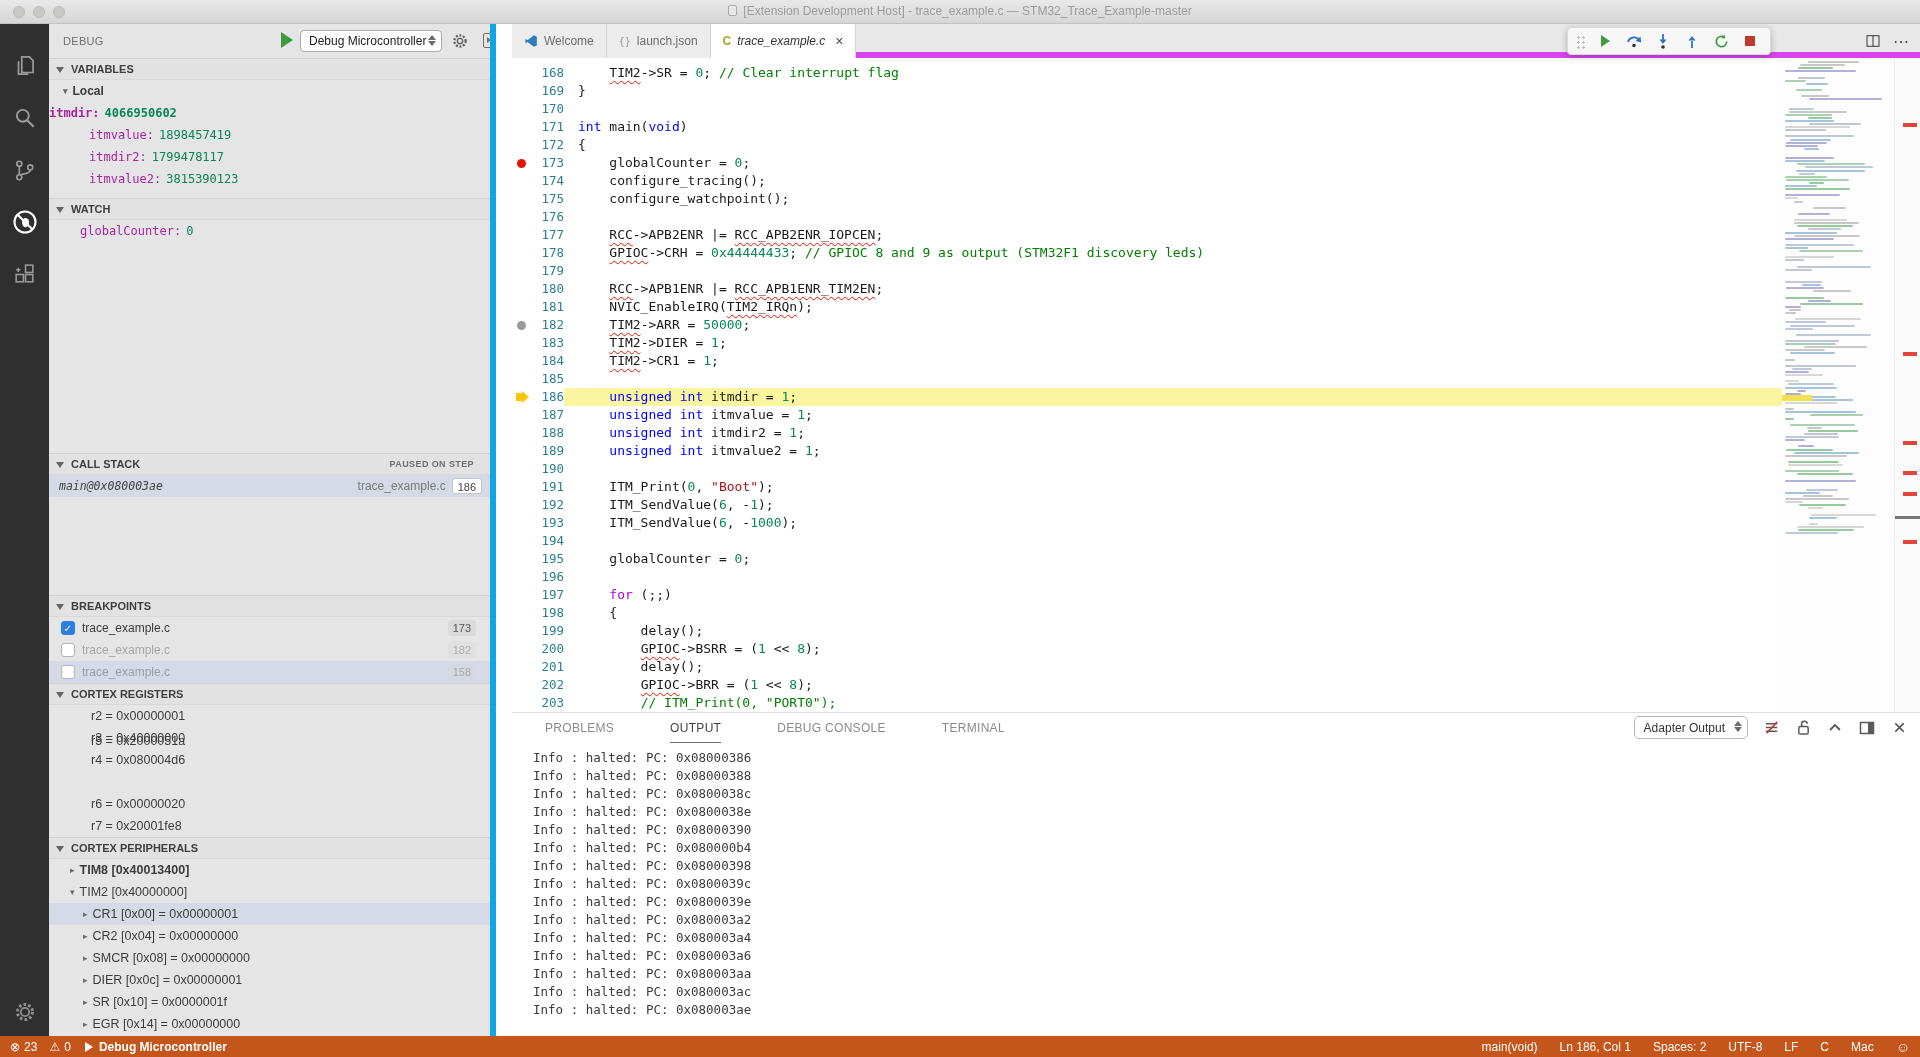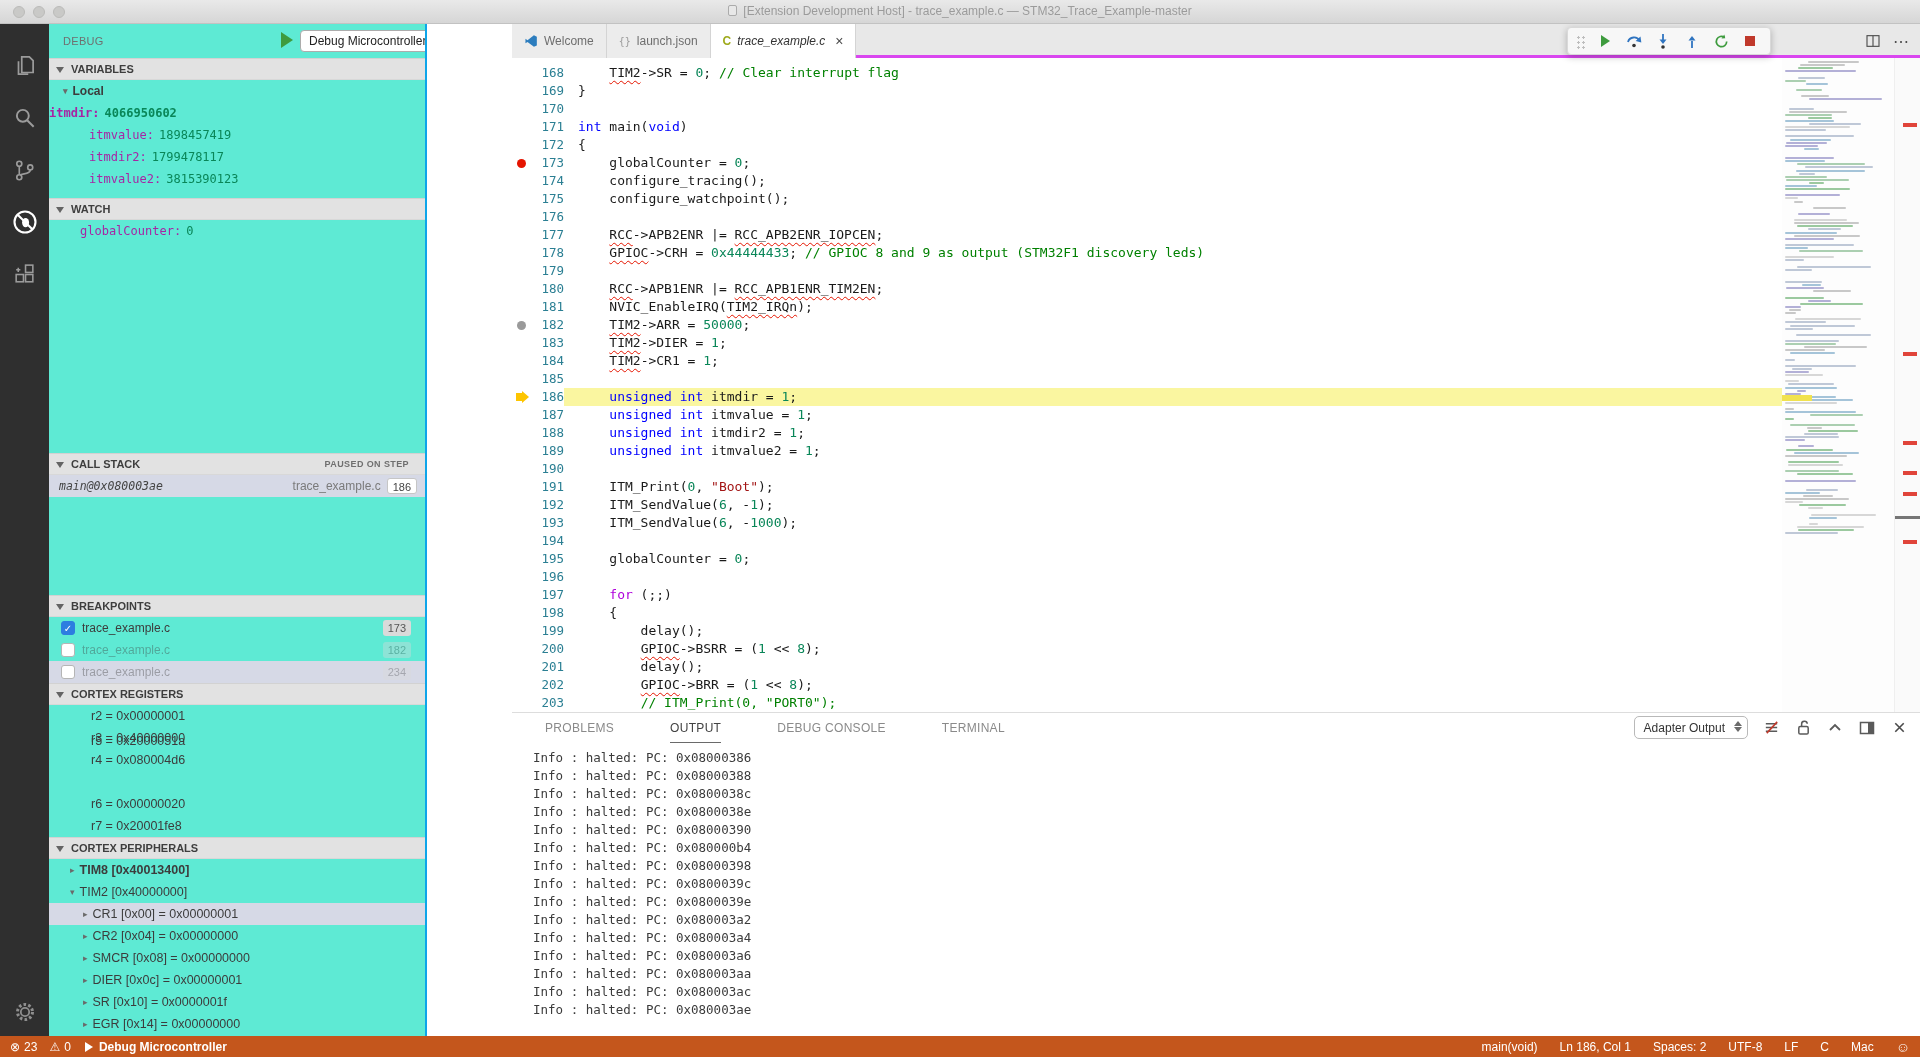--- a/index.html
+++ b/index.html
@@ -21,22 +21,22 @@
 .title-text{position:absolute;left:0;right:0;top:0;height:24px;line-height:23px;text-align:center;
   font-size:12px;color:#9B9B9B;white-space:nowrap}
 .title-doc{display:inline-block;width:9px;height:11px;border:1px solid #ABABAB;border-radius:2px;
   margin-right:6px;vertical-align:-1px;background:#E8E8E8}
 
 
 .activitybar{position:absolute;top:24px;left:0;width:49px;bottom:21px;background:#2F2F2F;z-index:20}
 .ab-item{position:absolute;left:0;width:49px;height:44px;display:flex;align-items:center;justify-content:center;cursor:pointer}
 
 
-.sidebar{position:absolute;top:24px;left:49px;width:378px;bottom:21px;background:#5eead4;
-  border-right:2px solid #0ea5e9;font-size:12px;color:#3C3C3C;overflow:hidden;z-index:10}
+.sidebar{position:absolute;top:24px;left:49px;width:447px;bottom:21px;background:#e5e5e5;
+  border-right:6px solid #0ea5e9;font-size:12px;color:#3C3C3C;overflow:hidden;z-index:10}
 .debug-header{position:absolute;top:0;left:0;right:0;height:34px;display:flex;align-items:center}
 .dh-title{margin-left:14px;color:#6F6F6F;font-size:11px;letter-spacing:.3px}
 .play-btn{position:absolute;left:232px;top:8px;width:0;height:0;cursor:pointer;
   border-left:12px solid #3E9B3E;border-top:8px solid transparent;border-bottom:8px solid transparent}
 .cfg-select{position:absolute;left:251px;top:6px;width:142px;height:22px;background:#fff;
   border:1px solid #ACACAC;border-radius:4px;font-size:12px;color:#222;display:flex;align-items:center;
   padding:0 20px 0 8px;cursor:pointer;white-space:nowrap;overflow:hidden}
 .updown{position:absolute;right:5px;top:4px;display:flex;flex-direction:column;gap:1px}
 .updown i{width:0;height:0;border-left:4px solid transparent;border-right:4px solid transparent}
 .updown i.u{border-bottom:5px solid #6B6B6B}
@@ -61,21 +61,21 @@
 .badge{background:#DADADA;border-radius:3px;padding:0 5px;height:16px;line-height:16px;font-size:11px;color:#555}
 .badge.white{background:#fff;border:1px solid #C6C6C6;color:#444}
 .cs-status{position:absolute;right:16px;font-size:9px;font-weight:bold;color:#6F6F6F;letter-spacing:.4px}
 .cb{width:14px;height:14px;border-radius:3px;border:1px solid #B5B5B5;background:#fff;margin:0 7px 0 12px;
   font-size:10px;line-height:13px;text-align:center;color:#fff;flex:none;cursor:pointer}
 .cb.on{background:#2D7EE0;border-color:#2D7EE0}
 .fade{opacity:.38}
 
 
 .editor-group{position:absolute;top:24px;left:512px;right:0;bottom:21px;background:#fff}
-.tabbar{position:absolute;top:0;left:0;right:0;height:34px;background:#E8E8E8;border-bottom:3px solid #d946ef;display:flex}
+.tabbar{position:absolute;top:0;left:0;right:0;height:34px;background:#E8E8E8;border-bottom:6px solid #d946ef;display:flex}
 .tab{height:34px;display:flex;align-items:center;padding:0 12px;border-right:1px solid #D4D4D4;
   background:#ECECEC;font-size:12px;color:#6E6E6E;cursor:pointer;gap:6px;white-space:nowrap}
 .tab.active{background:#fff;color:#333;font-style:italic}
 .tab .close{font-style:normal;color:#4A4A4A;font-size:14px;margin-left:4px;cursor:pointer}
 .icon-json{font-size:10px;color:#9B9B9B;font-family:"DejaVu Sans Mono",monospace}
 .icon-c{font-weight:bold;font-size:12px;color:#9FAA1C;font-style:normal}
 .tab-actions{position:absolute;right:10px;top:0;height:34px;display:flex;align-items:center;gap:12px}
 .ellipsis{font-size:16px;color:#4E4E4E;letter-spacing:1px;cursor:pointer}
 
 .dtb{position:absolute;left:1055px;top:3px;height:28px;background:#F7F7F7;border:1px solid #D9D9D9;
@@ -271,21 +271,21 @@
         <span class="badge" style="margin-left: auto; margin-right: 14px;">173</span>
       </div>
       <div class="srow" style="top: 615px; position: absolute;">
         <span class="cb"></span>
         <span class="fade">trace_example.c</span>
         <span class="badge fade" style="margin-left: auto; margin-right: 14px;">182</span>
       </div>
       <div class="srow sel" style="top: 637px; position: absolute;">
         <span class="cb"></span>
         <span class="fade">trace_example.c</span>
-        <span class="badge fade" style="margin-left: auto; margin-right: 14px;">234</span>
+        <span class="badge fade" style="margin-left: auto; margin-right: 14px;">158</span>
       </div>
     </div>
 
   <div class="sec-h" style="top:659px">
     <span class="tw"></span>
     <span>CORTEX REGISTERS</span>
   </div>
   <div id="reg-list">
       <div class="srow" style="top: 681px; padding-left: 42px; position: absolute;">
         <span style="color: rgb(60, 60, 60); font-size: 12.5px;">r2 = 0x00000001</span>

